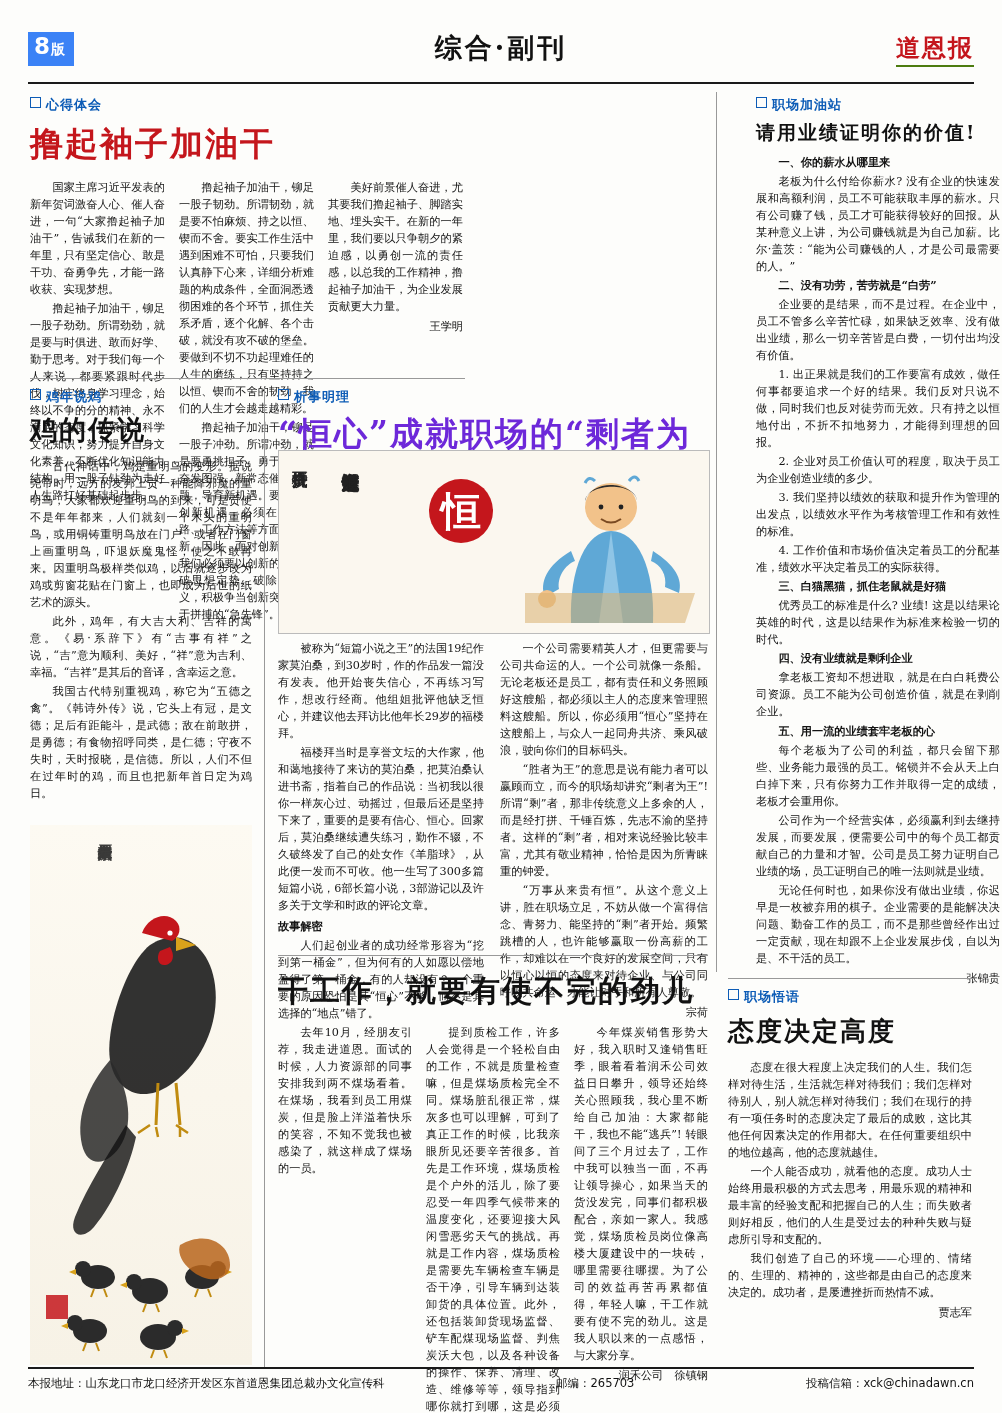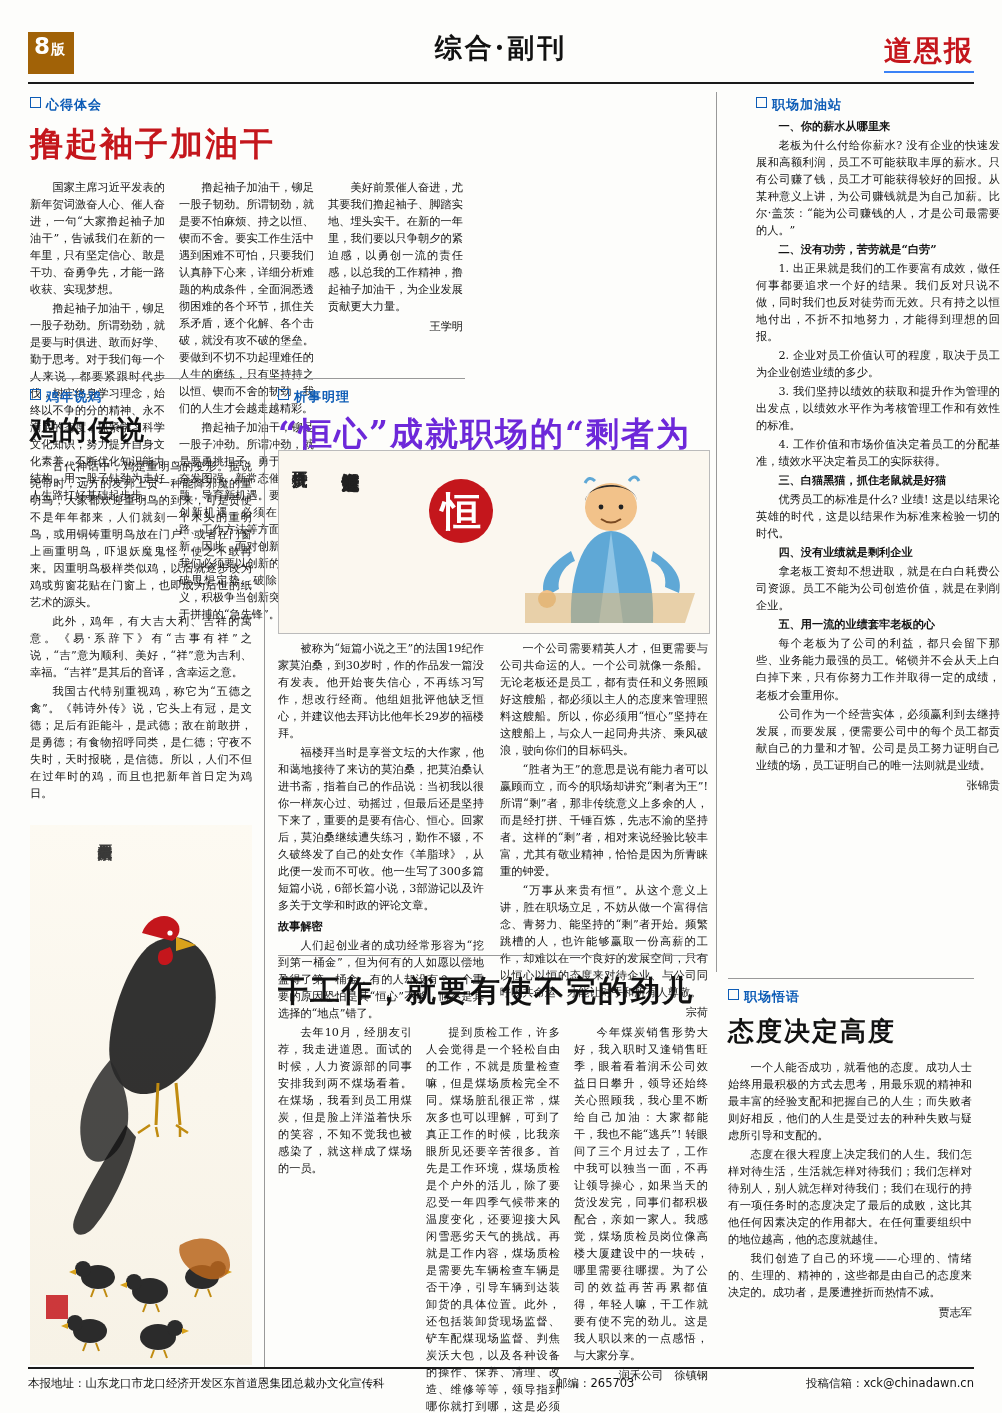--- a/index.html
+++ b/index.html
@@ -14,42 +14,42 @@
   .page{
     position:absolute;inset:0;
     padding:0;
   }
   
   .masthead{
     position:absolute;left:28px;top:24px;right:28px;height:56px;
   }
   .page-badge{
     position:absolute;left:0;top:8px;
-    background:#a16207;color:#fff;
+    background:#3b82f6;color:#fff;
     font-family:"DejaVu Sans","Liberation Sans",sans-serif;
     font-weight:bold;
-    padding:3px 8px 16px 6px;
+    padding:3px 8px 8px 6px;
     font-size:21px;line-height:1;
     letter-spacing:1px;
   }
   .page-badge .num{font-size:23px;}
   .page-badge .ban{font-size:14px;}
   .masthead-title{
     position:absolute;left:0;right:0;top:6px;
     text-align:center;
     font-size:27px;font-weight:bold;
     letter-spacing:3px;
     font-family:"DejaVu Serif","Liberation Serif",serif;
   }
   .paper-name{
     position:absolute;right:0;top:8px;
     color:#c4161c;
-    font-size:28px;font-weight:bold;
+    font-size:24px;font-weight:bold;
     letter-spacing:2px;
-    border-bottom:2px solid #3b82f6;
+    border-bottom:2px solid #4d7c0f;
     padding-bottom:1px;
   }
   .rule-top{
     position:absolute;left:28px;right:28px;top:82px;
     border-top:2px solid #1a1a1a;
   }
   
   .sec-label{
     font-size:13px;font-weight:bold;
     font-family:"DejaVu Sans","Liberation Sans",sans-serif;
@@ -165,50 +165,53 @@
         <p>美好前景催人奋进，尤其要我们撸起袖子、脚踏实地、埋头实干。在新的一年里，我们要以只争朝夕的紧迫感，以勇创一流的责任感，以总我的工作精神，撸起袖子加油干，为企业发展贡献更大力量。</p>
         <p class="byline">王学明</p>
       </div>
     </div>
   </div>
 
   <div class="col" style="left:756px;top:96px;width:244px;">
     <div class="sec-label">
       <span class="box"></span><span>职场加油站</span>
     </div>
+    <div class="headline" style="font-size:19px;margin:6px 0 8px;color:#111;">请用业绩证明你的价值!</div>
     <div class="body-col">
       <p style="text-indent:2em;font-weight:bold;">一、你的薪水从哪里来</p>
       <p>老板为什么付给你薪水? 没有企业的快速发展和高额利润，员工不可能获取丰厚的薪水。只有公司赚了钱，员工才可能获得较好的回报。从某种意义上讲，为公司赚钱就是为自己加薪。比尔·盖茨：“能为公司赚钱的人，才是公司最需要的人。”</p>
       <p style="text-indent:2em;font-weight:bold;">二、没有功劳，苦劳就是“白劳”</p>
+      <p>企业要的是结果，而不是过程。在企业中，员工不管多么辛苦忙碌，如果缺乏效率、没有做出业绩，那么一切辛苦皆是白费，一切付出均没有价值。</p>
       <p>1. 出正果就是我们的工作要富有成效，做任何事都要追求一个好的结果。我们反对只说不做，同时我们也反对徒劳而无效。只有持之以恒地付出，不折不扣地努力，才能得到理想的回报。</p>
       <p>2. 企业对员工价值认可的程度，取决于员工为企业创造业绩的多少。</p>
       <p>3. 我们坚持以绩效的获取和提升作为管理的出发点，以绩效水平作为考核管理工作和有效性的标准。</p>
       <p>4. 工作价值和市场价值决定着员工的分配基准，绩效水平决定着员工的实际获得。</p>
       <p style="text-indent:2em;font-weight:bold;">三、白猫黑猫，抓住老鼠就是好猫</p>
       <p>优秀员工的标准是什么? 业绩! 这是以结果论英雄的时代，这是以结果作为标准来检验一切的时代。</p>
       <p style="text-indent:2em;font-weight:bold;">四、没有业绩就是剩利企业</p>
       <p>拿老板工资却不想进取，就是在白白耗费公司资源。员工不能为公司创造价值，就是在剥削企业。</p>
       <p style="text-indent:2em;font-weight:bold;">五、用一流的业绩套牢老板的心</p>
       <p>每个老板为了公司的利益，都只会留下那些、业务能力最强的员工。铭锁并不会从天上白白掉下来，只有你努力工作并取得一定的成绩，老板才会重用你。</p>
       <p>公司作为一个经营实体，必须赢利到去继持发展，而要发展，便需要公司中的每个员工都贡献自己的力量和才智。公司是员工努力证明自己业绩的场，员工证明自己的唯一法则就是业绩。</p>
+      <p>无论任何时也，如果你没有做出业绩，你迟早是一枚被弃用的棋子。企业需要的是能解决决问题、勤奋工作的员工，而不是那些曾经作出过一定贡献，现在却跟不上企业发展步伐，自以为是、不干活的员工。</p>
       <p class="byline">张锦贵</p>
     </div>
   </div>
 
   <div class="vrule" style="left:716px;top:92px;height:880px;"></div>
   <div class="hrule" style="left:728px;right:28px;top:978px;"></div>
 
   <div class="col" style="left:728px;top:988px;width:244px;">
     <div class="sec-label">
       <span class="box"></span><span>职场悟语</span>
     </div>
     <div class="headline" style="font-size:26px;margin:8px 0 10px;color:#111;">态度决定高度</div>
     <div class="body-col">
+      <p>态度在很大程度上决定我们的人生。我们怎样对待生活，生活就怎样对待我们；我们怎样对待别人，别人就怎样对待我们；我们在现行的持有一项任务时的态度决定了最后的成败，这比其他任何因素决定的作用都大。在任何重要组织中的地位越高，他的态度就越佳。</p>
       <p>一个人能否成功，就看他的态度。成功人士始终用最积极的方式去思考，用最乐观的精神和最丰富的经验支配和把握自己的人生；而失败者则好相反，他们的人生是受过去的种种失败与疑虑所引导和支配的。</p>
-      <p>态度在很大程度上决定我们的人生。我们怎样对待生活，生活就怎样对待我们；我们怎样对待别人，别人就怎样对待我们；我们在现行的持有一项任务时的态度决定了最后的成败，这比其他任何因素决定的作用都大。在任何重要组织中的地位越高，他的态度就越佳。</p>
       <p>我们创造了自己的环境——心理的、情绪的、生理的、精神的，这些都是由自己的态度来决定的。成功者，是屡遭挫折而热情不减。</p>
       <p class="byline">贾志军</p>
     </div>
   </div>
 
   <div class="hrule" style="left:30px;width:435px;top:378px;"></div>
 
   <div class="col" style="left:30px;top:388px;width:222px;">
     <div class="sec-label">
       <span class="box"></span><span>鸡年说鸡</span>

